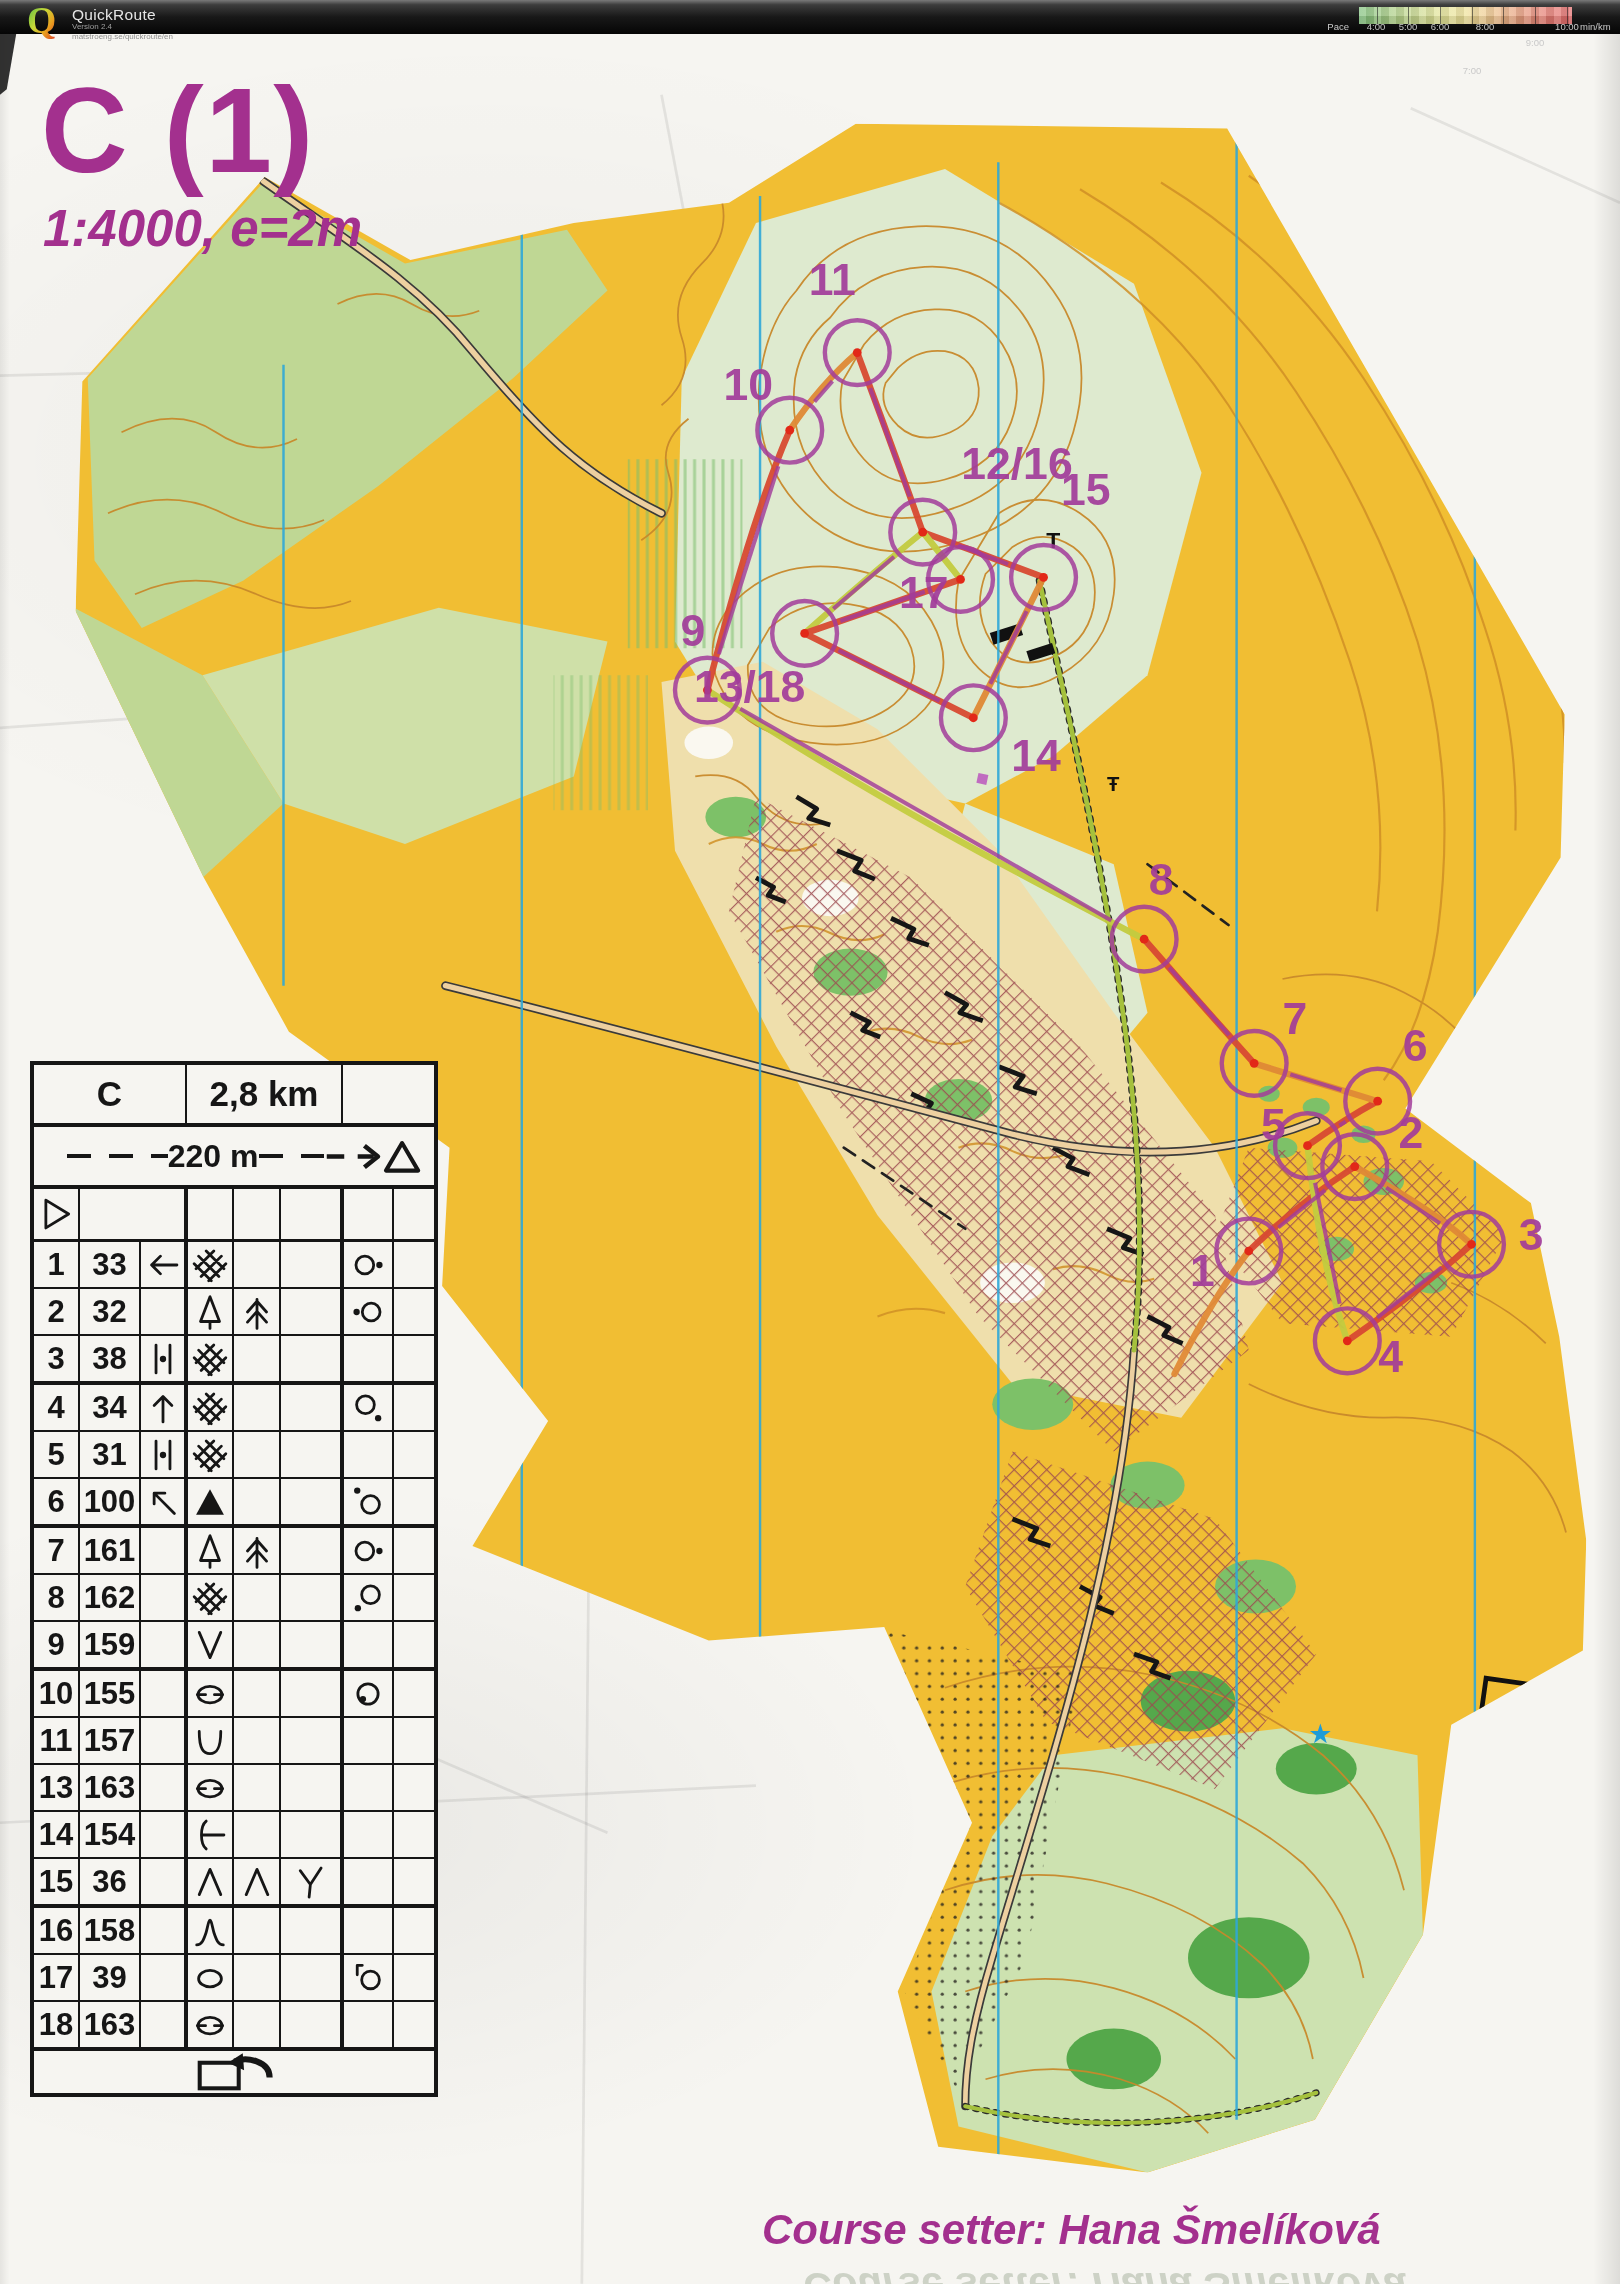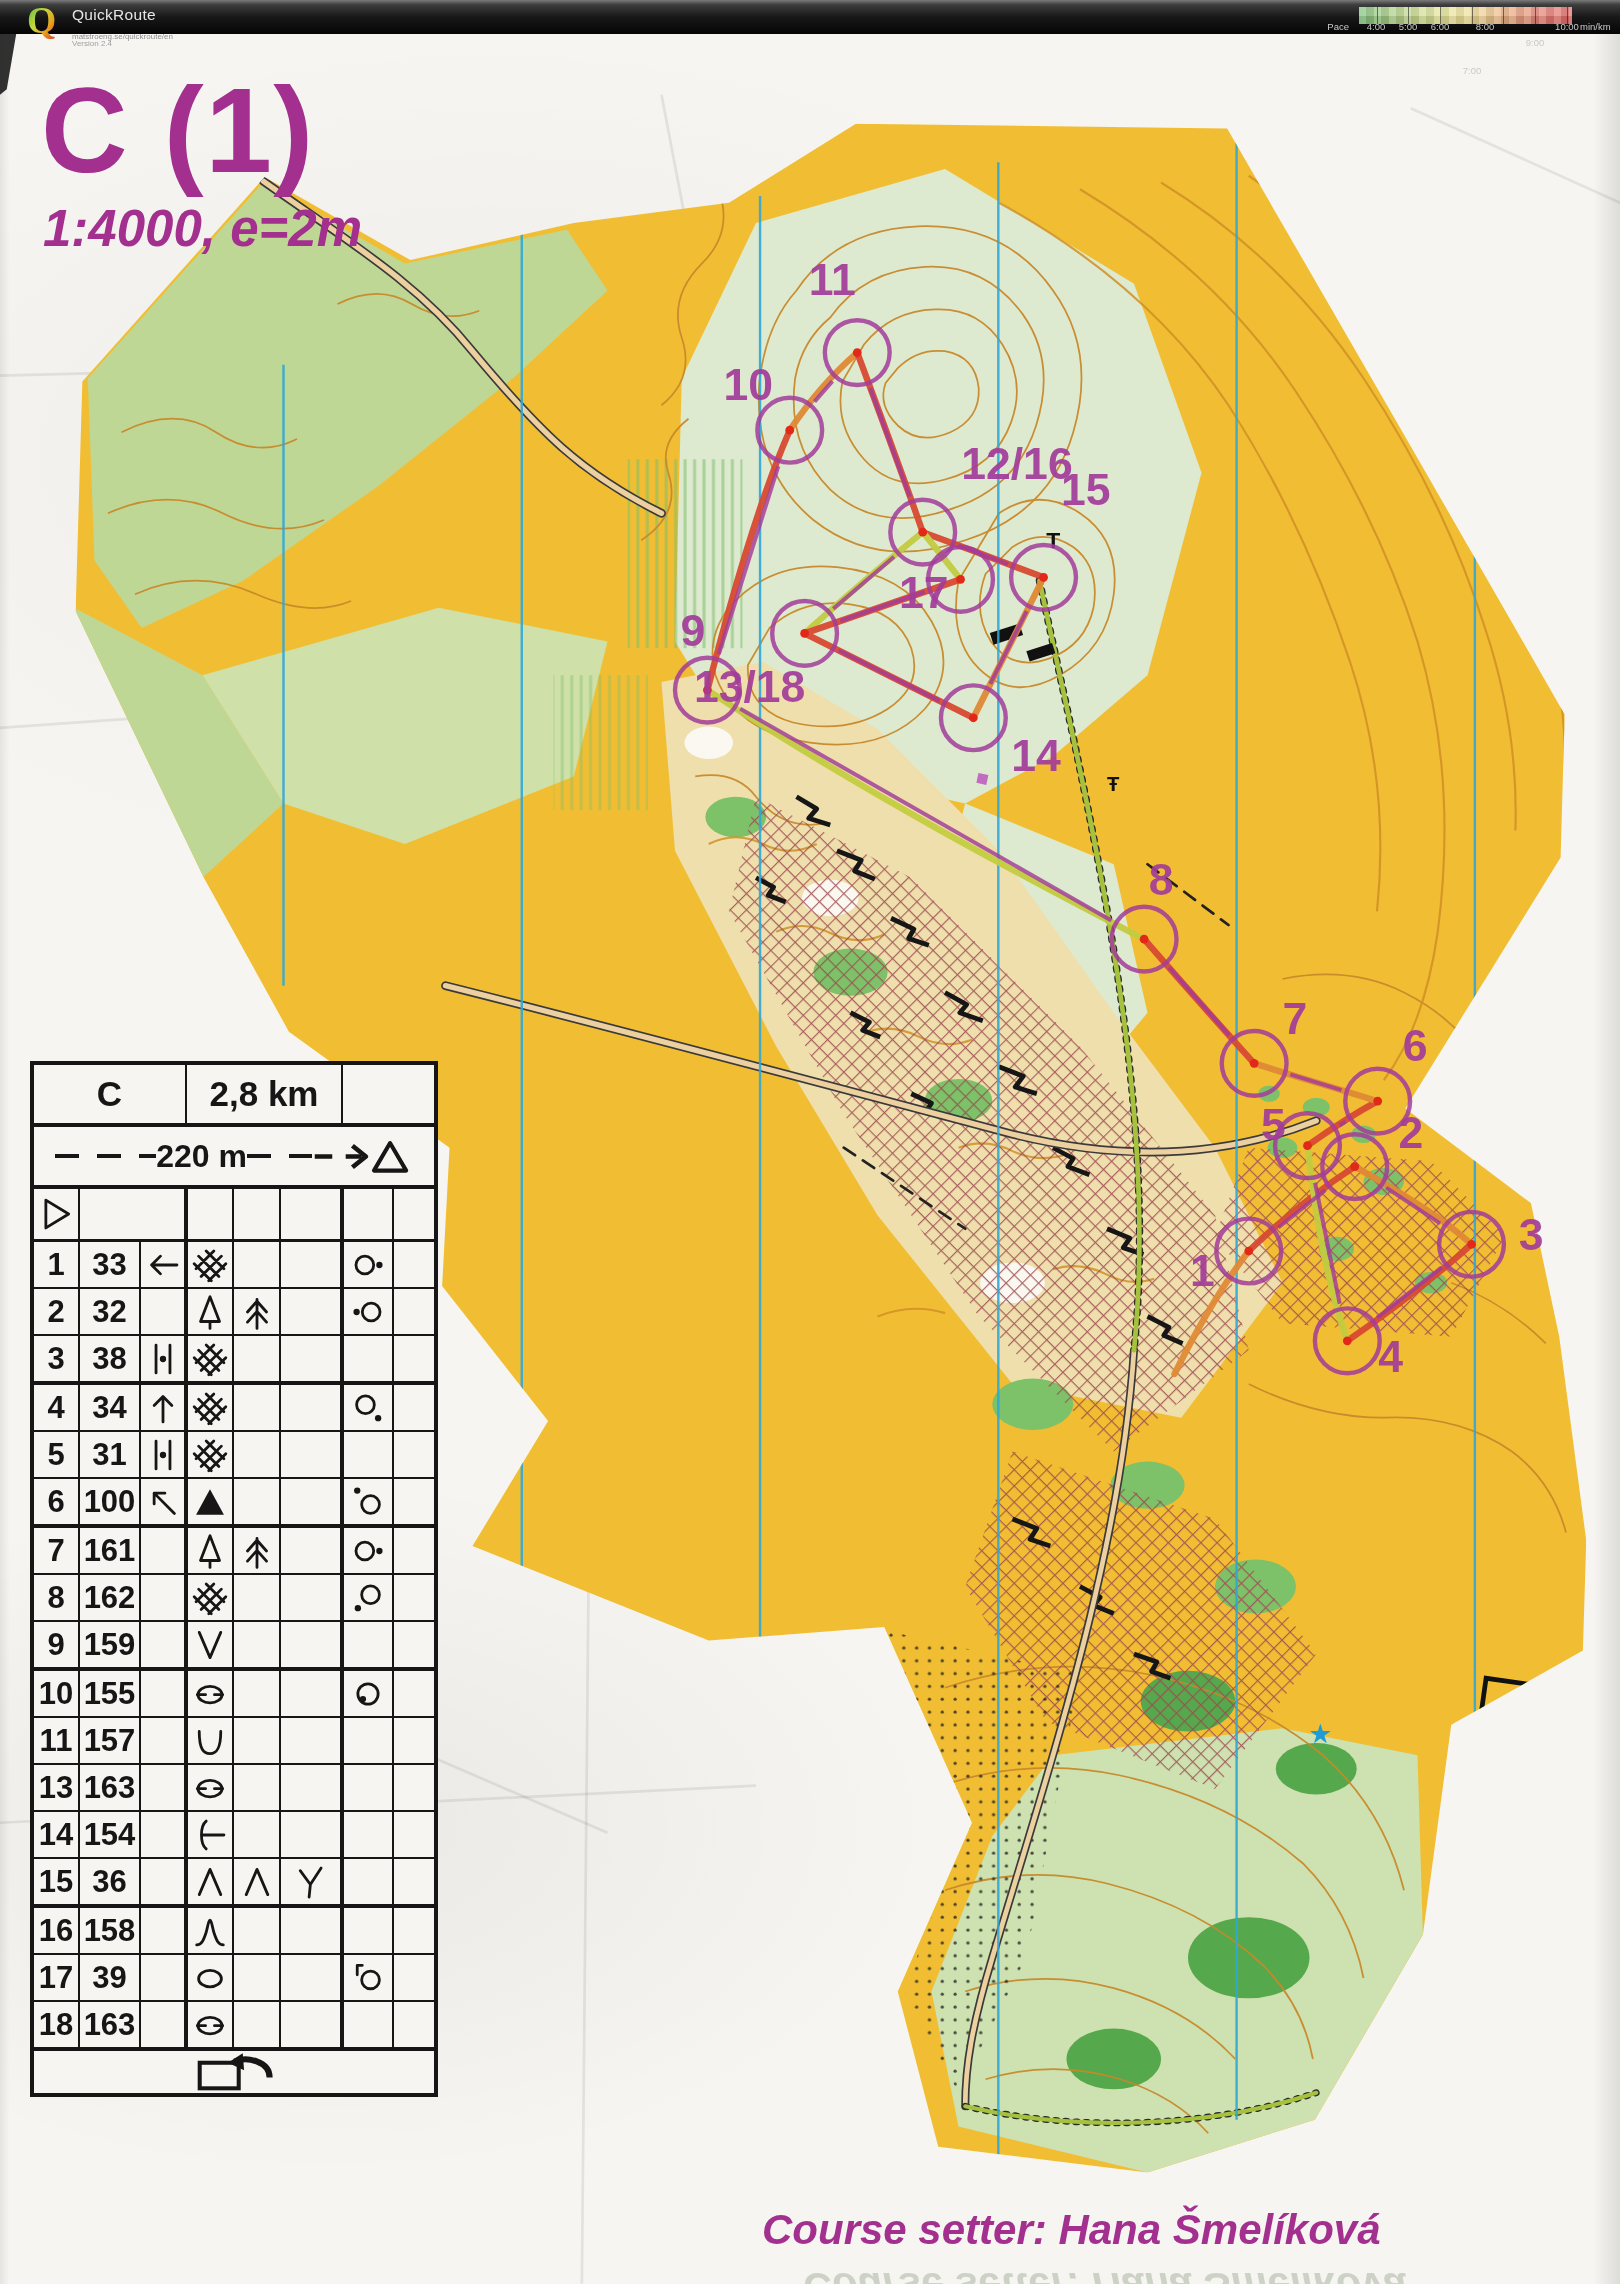--- a/index.html
+++ b/index.html
@@ -10,21 +10,21 @@
           linear-gradient(270deg, rgba(0,0,0,.10) 0, transparent 27px),
           radial-gradient(1080px 608px at 30% 20%, rgba(0,0,0,.035), transparent 70%),
           radial-gradient(945px 540px at 20% 80%, rgba(0,0,0,.05), transparent 65%),
           #f6f5f1;}
   
   #appbar{position:absolute;left:0;top:0;width:1620px;height:34px;
           background:linear-gradient(180deg,#7a7a7a 0%,#3d3d3d 14%,#181818 50%,#050505 100%);}
   #logo{position:absolute;left:23px;top:-1.4px;width:43px;height:42px;}
   .app-title{position:absolute;left:72px;top:6px;font-size:15.5px;color:#e6e6e6;letter-spacing:0.3px;}
   .app-sub{position:absolute;left:72px;font-size:8px;color:#9f9f9f;}
-  #app-version{top:22px;margin-top:17px;}
+  #app-version{top:22px;}
   #app-url{top:32px;color:#8f8f8f;}
   #pace-legend{position:absolute;left:1317px;top:0;width:297px;height:34px;}
   #pace-label{position:absolute;right:265px;top:21px;font-size:9.5px;color:#c9c9c9;}
   #pace-bar{position:absolute;left:42px;top:7.4px;width:213px;height:17px;}
   .pace-tick{position:absolute;top:0;width:1.4px;height:17px;background:rgba(20,20,20,.55);}
   .pace-lab{position:absolute;top:21px;font-size:9.5px;color:#c9c9c9;transform:translateX(-50%);}
   #pace-unit{position:absolute;left:263px;top:21px;font-size:9.5px;color:#c9c9c9;}
   
   #course-title{position:absolute;left:41px;top:70px;font-size:120px;font-weight:bold;
                 letter-spacing:1.4px;line-height:1;}
@@ -44,21 +44,21 @@
   #sheet{border:4.7px solid #161616;}
   #sheet td.tr3{border-right-width:4px;}
   #sheet tr.hr3 td{border-bottom-width:4px;}
   #sheet tr.hdr td{border-bottom-width:4px;height:58px;font-size:35px;}
   #sheet tr.dist td{border-bottom-width:4px;height:58px;font-size:32px;}
   #sheet tr.startrow td{height:50px;}
   #sheet tr.startrow{border-bottom:3.4px solid #161616;}
   #sheet tr.crow td{height:45px;font-size:31px;}
   #sheet tr.finrow td{height:42px;}
   .csym{width:38px;height:38px;display:block;margin:0 auto;}
-  .distflex{display:flex;align-items:center;justify-content:center;padding:0 9.5px;}
+  .distflex{display:flex;align-items:center;justify-content:flex-end;padding:0 9.5px;}
   .dashseg{height:4.7px;width:101px;
            background:repeating-linear-gradient(90deg,#161616 0 24px,transparent 24px 42px);}
   .sprite{position:absolute;width:0;height:0;overflow:hidden;}
 </style>
 </head>
 <body>
 
 <svg class="sprite" aria-hidden="true">
  <defs>
   <style>

